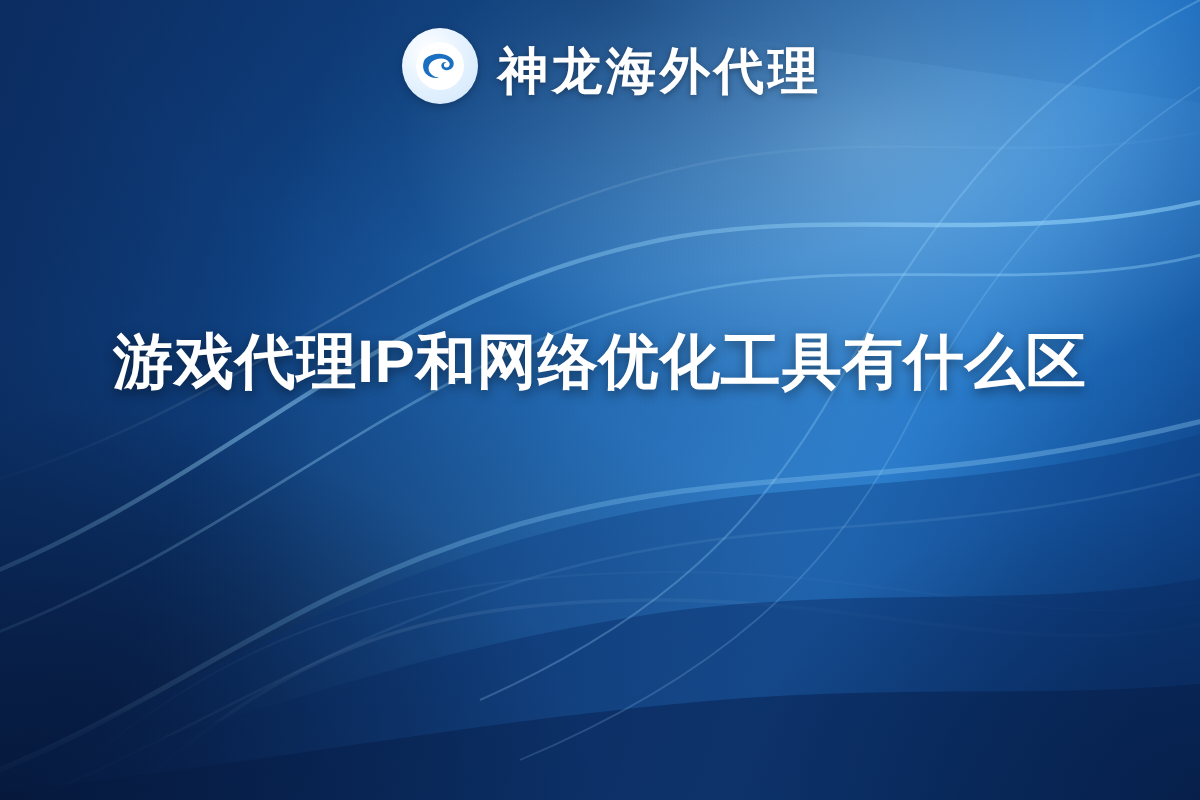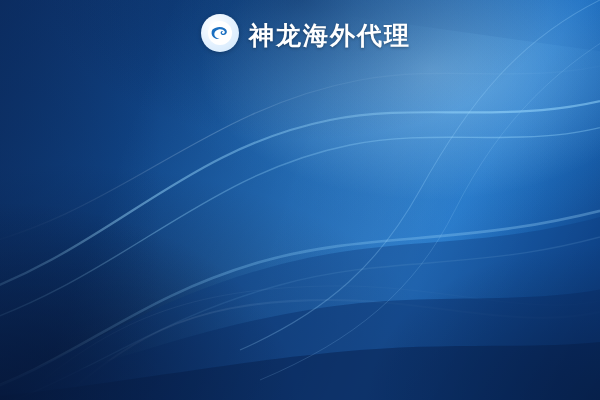--- a/index.html
+++ b/index.html
@@ -180,15 +180,16 @@
                  C15.9,11.4 15.2,11.6 15,12.2 C14.7,13 15.4,13.8 16.3,13.7
                  C17.6,13.6 18.2,12.3 17.6,11.2 C16.6,9.4 13.6,8.7 10.9,9.7
                  C8.6,10.5 7.2,12.3 7.3,14.3 C7.4,16.7 9.6,18.6 12.5,18.9
                  C10.2,19.3 7.6,18.6 6.1,17 C4.2,15 4.1,11.8 5.5,9.5 Z" fill="#1b6fc0"></path>
       </svg>
     </span>
     <span class="logo-text">神龙海外代理</span>
   </div>
 
   <div class="title-wrap">
+    <div class="title-line">游戏代理IP和网络优化工具有什么区</div>
   </div>
 
 </div>
 
 </body></html>

